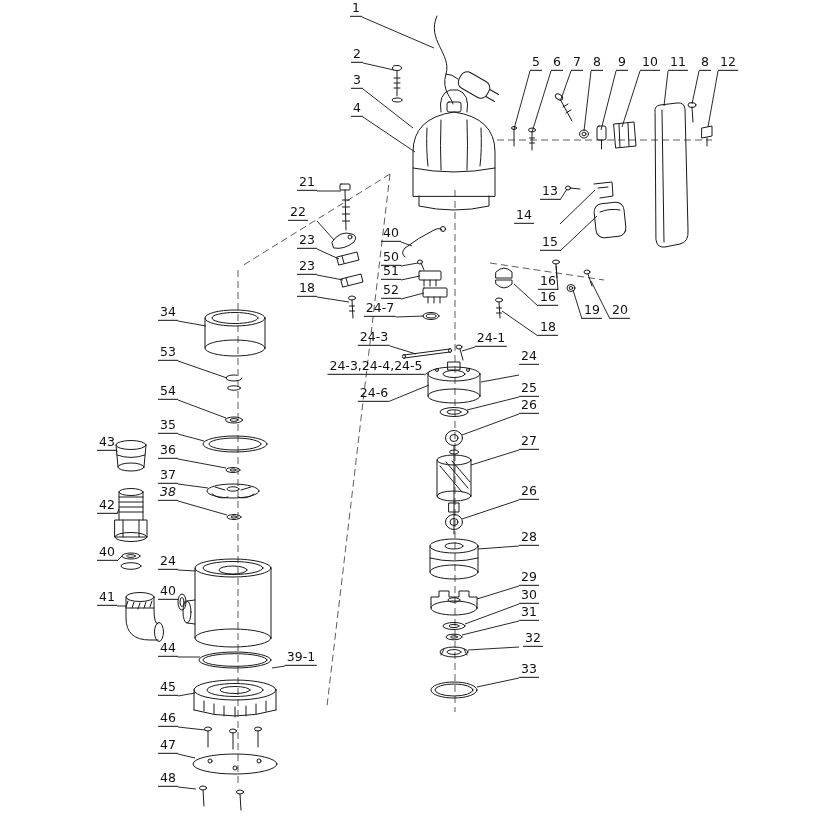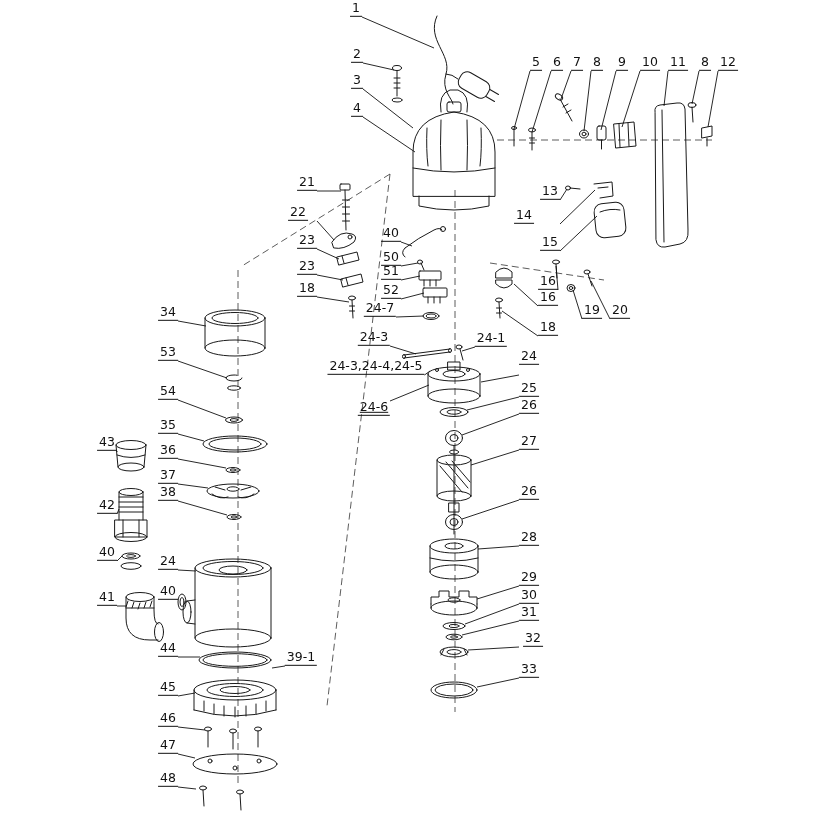--- a/index.html
+++ b/index.html
@@ -467,39 +467,39 @@
       <span class="part-label" style="left: 307px; top: 267px;">23</span>
       <span class="part-label" style="left: 307px; top: 289px;">18</span>
       <span class="part-label" style="left: 391px; top: 234px;">40</span>
       <span class="part-label" style="left: 391px; top: 258px;">50</span>
       <span class="part-label" style="left: 391px; top: 272px; text-align: right;">51</span>
       <span class="part-label" style="left: 391px; top: 291px;">52</span>
       <span class="part-label" style="left: 380px; top: 309px;">24-7</span>
       <span class="part-label" style="left: 374px; top: 338px;">24-3</span>
       <span class="part-label" style="left: 491px; top: 339px;">24-1</span>
       <span class="part-label" style="left: 376px; top: 367px;">24-3,24-4,24-5</span>
-      <span class="part-label" style="left: 374px; top: 408px; text-decoration: underline;">24-6</span>
+      <span class="part-label" style="left: 374px; top: 394px;">24-6</span>
       <span class="part-label" style="left: 529px; top: 357px;">24</span>
       <span class="part-label" style="left: 529px; top: 389px;">25</span>
       <span class="part-label" style="left: 529px; top: 406px;">26</span>
       <span class="part-label" style="left: 529px; top: 442px;">27</span>
       <span class="part-label" style="left: 529px; top: 492px;">26</span>
       <span class="part-label" style="left: 529px; top: 538px;">28</span>
       <span class="part-label" style="left: 529px; top: 578px;">29</span>
       <span class="part-label" style="left: 529px; top: 596px;">30</span>
       <span class="part-label" style="left: 529px; top: 613px;">31</span>
       <span class="part-label" style="left: 533px; top: 639px;">32</span>
       <span class="part-label" style="left: 529px; top: 670px;">33</span>
       <span class="part-label" style="left: 168px; top: 313px;">34</span>
       <span class="part-label" style="left: 168px; top: 353px;">53</span>
       <span class="part-label" style="left: 168px; top: 392px;">54</span>
       <span class="part-label" style="left: 168px; top: 426px;">35</span>
       <span class="part-label" style="left: 168px; top: 451px; text-align: right;">36</span>
       <span class="part-label" style="left: 168px; top: 476px;">37</span>
-      <span class="part-label" style="left: 168px; top: 493px;">38</span>
+      <span class="part-label" style="left: 168px; top: 493px; font-style: italic;">38</span>
       <span class="part-label" style="left: 107px; top: 443px;">43</span>
       <span class="part-label" style="left: 107px; top: 506px;">42</span>
       <span class="part-label" style="left: 107px; top: 553px;">40</span>
       <span class="part-label" style="left: 107px; top: 598px;">41</span>
       <span class="part-label" style="left: 168px; top: 562px;">24</span>
       <span class="part-label" style="left: 168px; top: 592px;">40</span>
       <span class="part-label" style="left: 168px; top: 649px;">44</span>
       <span class="part-label" style="left: 301px; top: 658px;">39-1</span>
       <span class="part-label" style="left: 168px; top: 688px;">45</span>
       <span class="part-label" style="left: 168px; top: 719px;">46</span>

